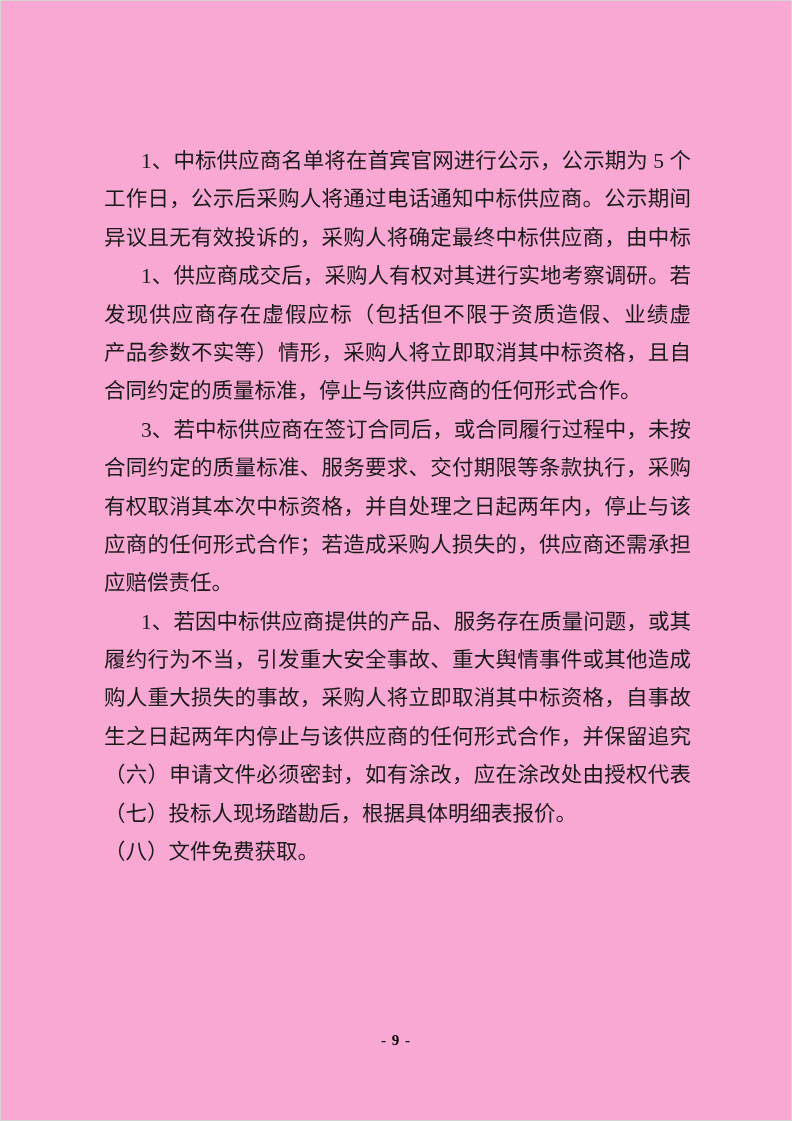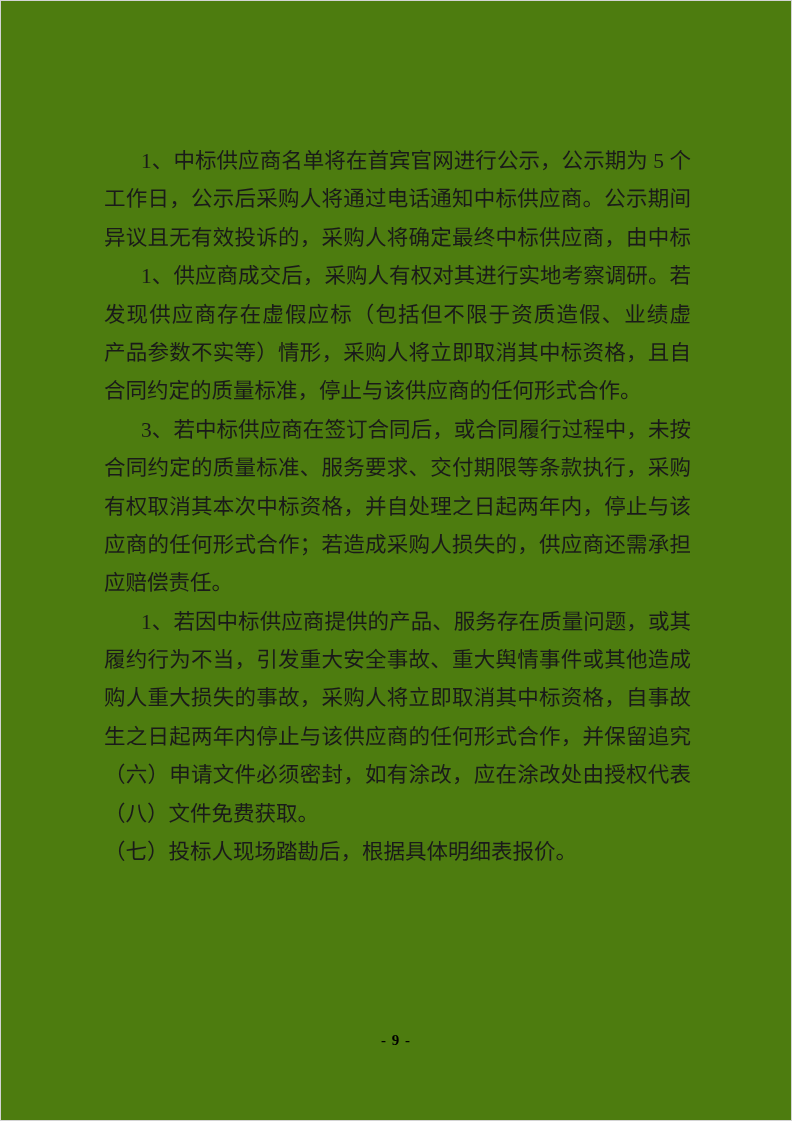--- a/index.html
+++ b/index.html
@@ -5,21 +5,21 @@
   html, body {
     margin: 0;
     padding: 0;
     background: #ffffff;
   }
   .page {
     position: relative;
     width: 792px;
     height: 1121px;
     box-sizing: border-box;
-    background: #4d7c0f;
+    background: #f9a8d4;
     border: 1px solid #d4d4d4;
     overflow: hidden;
     font-family: "Liberation Serif", "DejaVu Serif", serif;
     color: #1a1a1a;
   }
   .doc-body {
     position: absolute;
     left: 103px;
     top: 141px;
     width: 587px;
@@ -81,20 +81,20 @@
       <div class="paragraph">
         <div class="line indent">1、若因中标供应商提供的产品、服务存在质量问题，或其</div>
         <div class="line">履约行为不当，引发重大安全事故、重大舆情事件或其他造成采</div>
         <div class="line">购人重大损失的事故，采购人将立即取消其中标资格，自事故发</div>
         <div class="line">生之日起两年内停止与该供应商的任何形式合作，并保留追究其</div>
       </div>
       <div class="paragraph">
         <div class="line">（六）申请文件必须密封，如有涂改，应在涂改处由授权代表签</div>
       </div>
       <div class="paragraph">
-        <div class="line last">（八）文件免费获取。</div>
+        <div class="line last">（七）投标人现场踏勘后，根据具体明细表报价。</div>
       </div>
       <div class="paragraph">
-        <div class="line last">（七）投标人现场踏勘后，根据具体明细表报价。</div>
+        <div class="line last">（八）文件免费获取。</div>
       </div>
     </div>
   <div class="page-footer">- 9 -</div>
 </div>
 
 </body></html>

